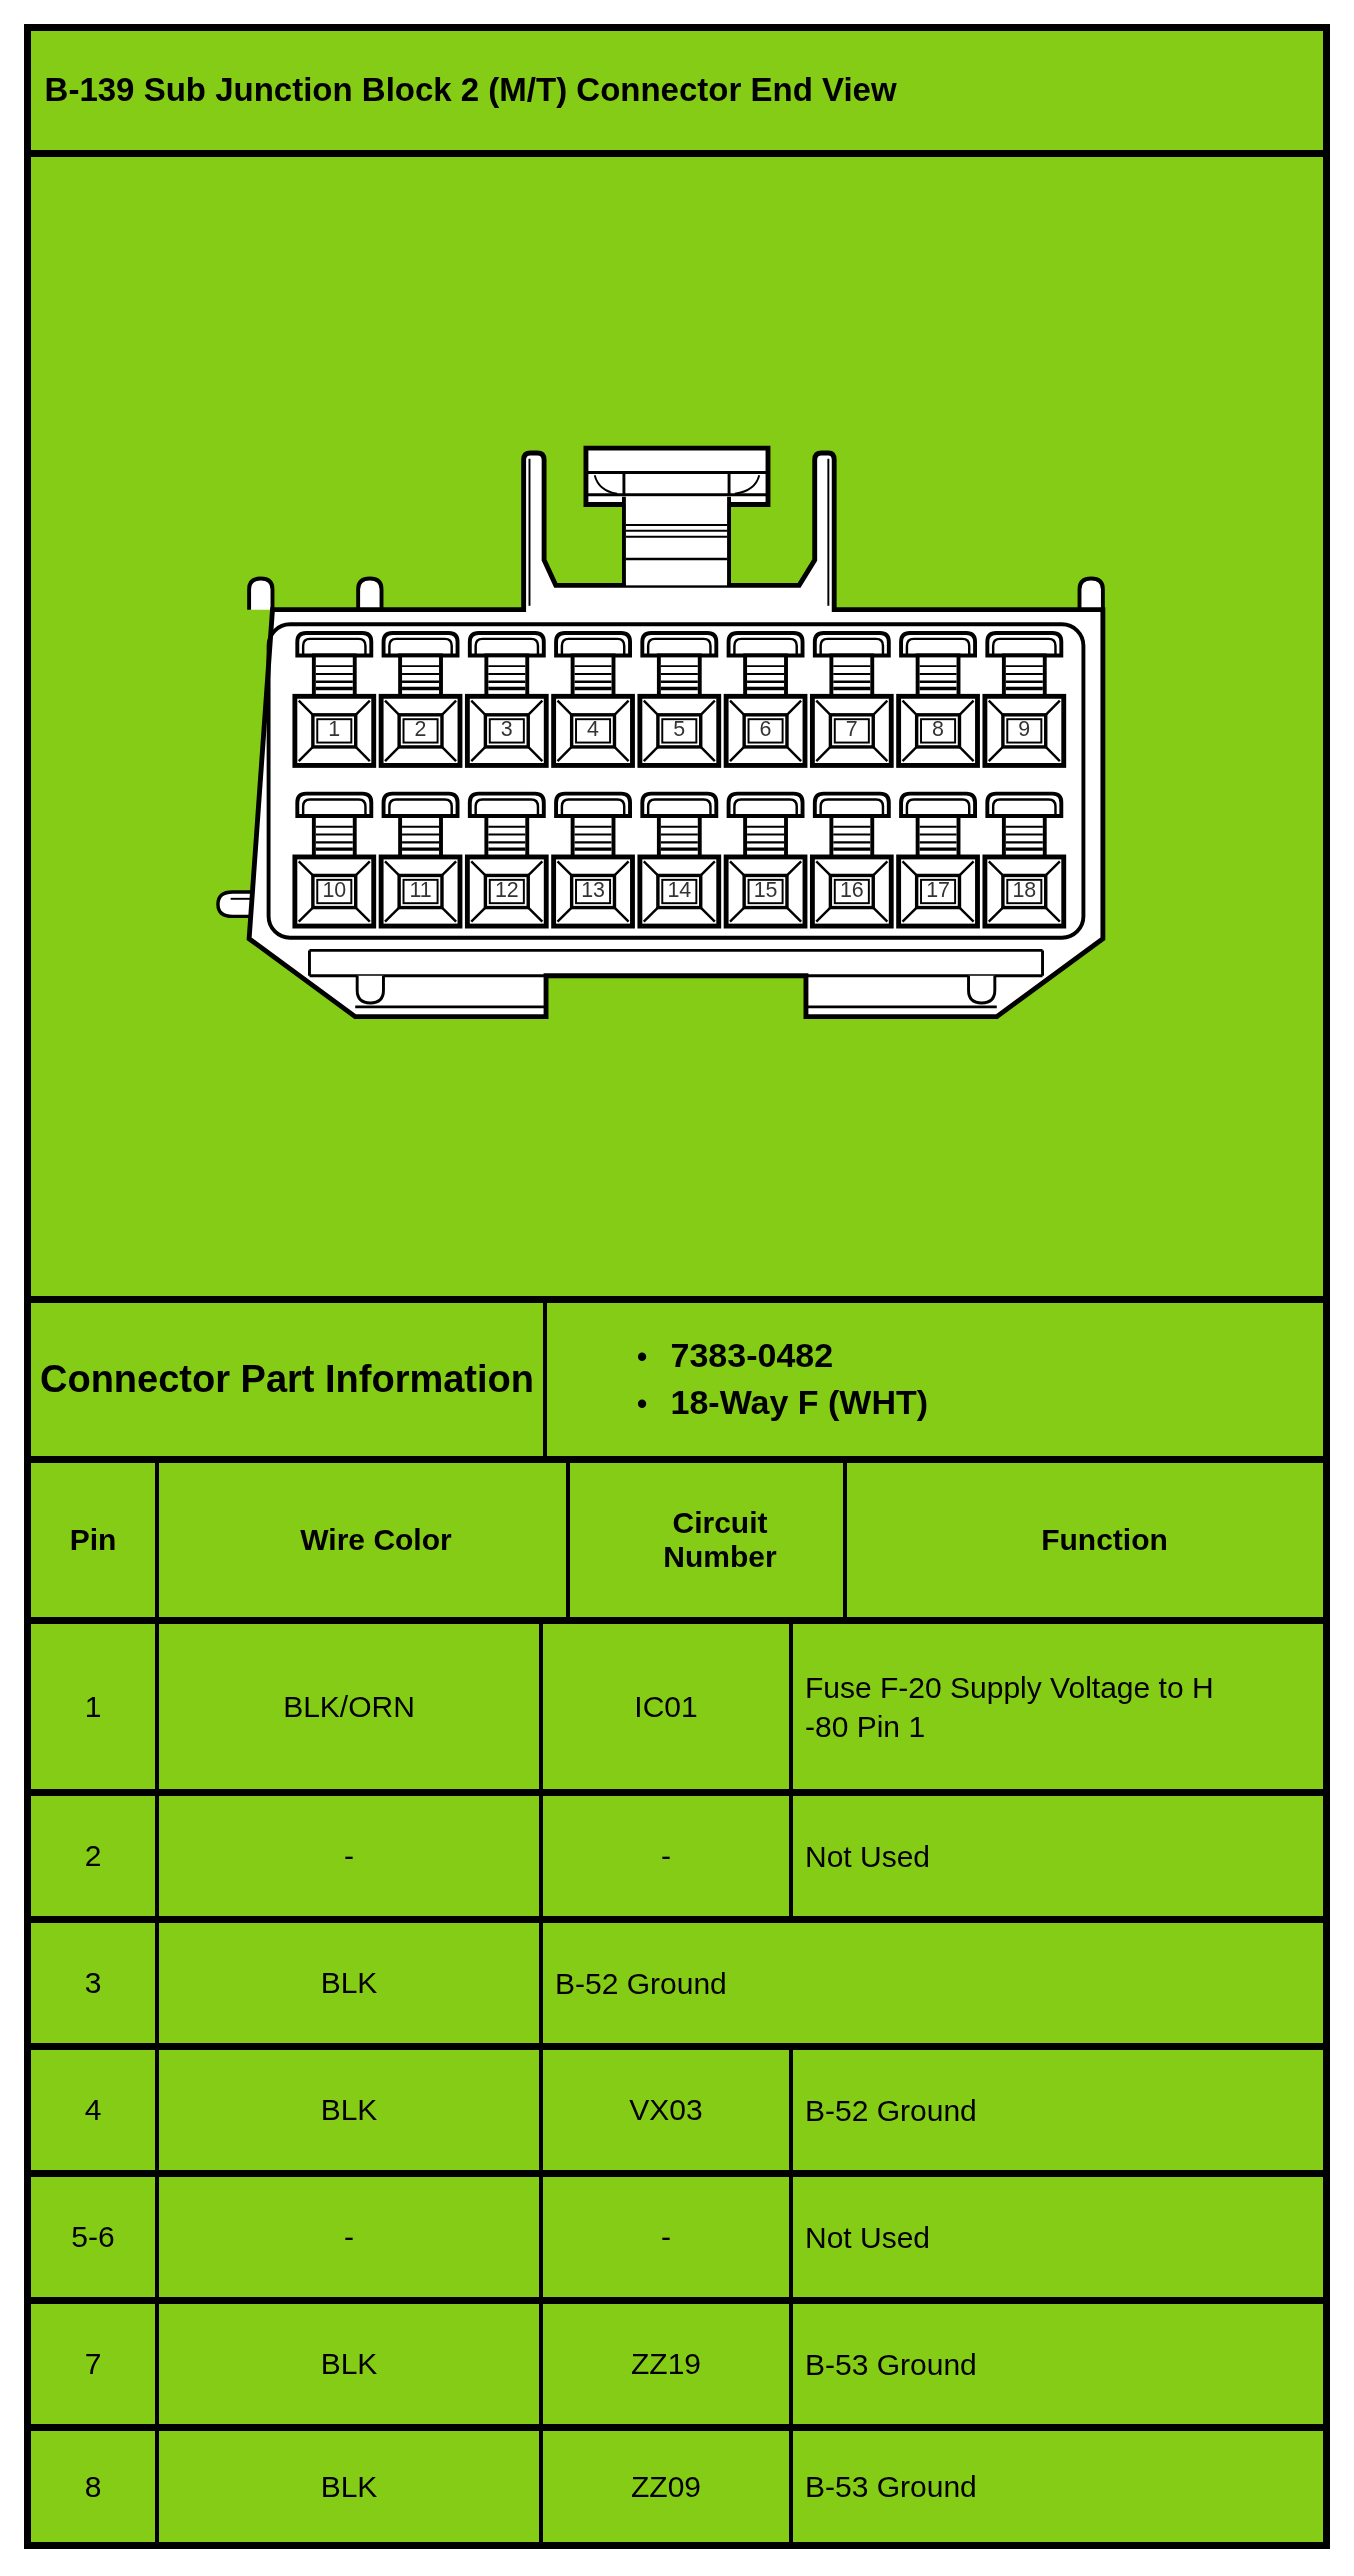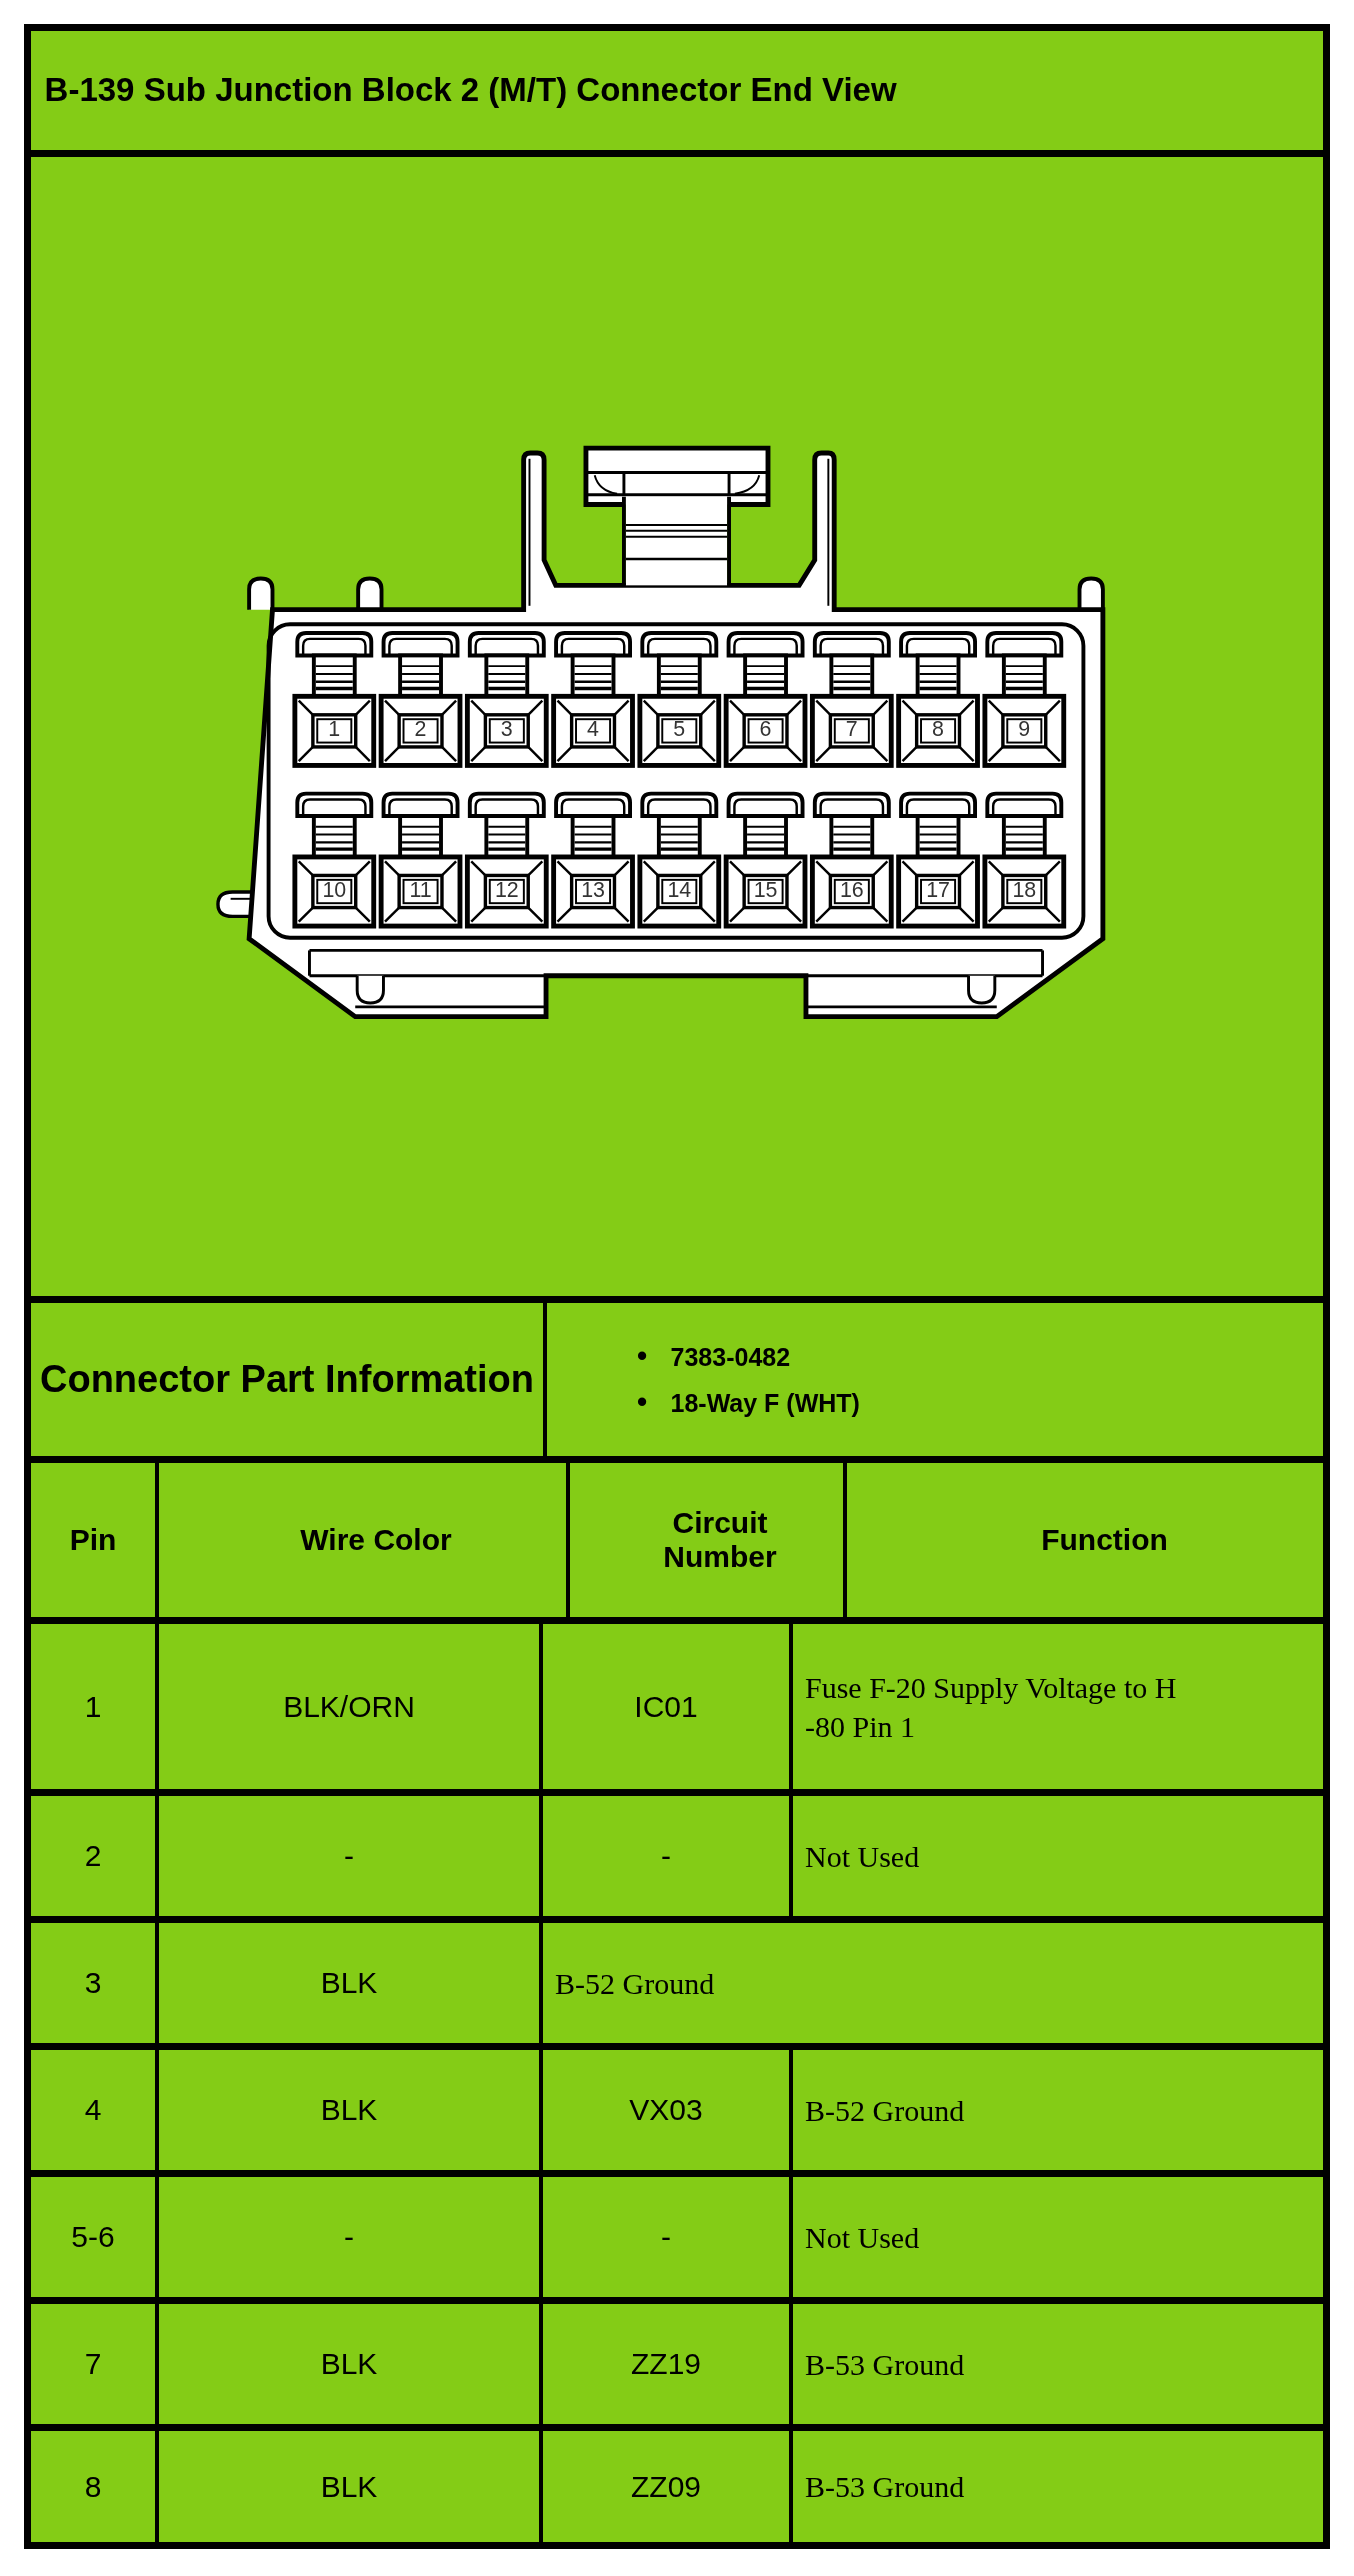--- a/index.html
+++ b/index.html
@@ -18,37 +18,37 @@
   .title-row { height:119px; display:flex; align-items:center; padding-left:13.6px; }
   .title-row h1 { font-size:33px; font-weight:bold; letter-spacing:0; }
 
   .diagram-row { height:1147px; position:relative; }
   .diagram-row svg { display:block; width:1290px; height:1139px; }
 
   .partinfo-row { height:160px; display:flex; }
   .pi-left { width:516px; border-right:4.9px solid #000; display:flex; align-items:center; justify-content:center; }
   .pi-left .pi-label { font-size:38px; font-weight:bold; text-align:center; }
   .pi-right { flex:1; display:flex; flex-direction:column; justify-content:center; padding-left:90px; }
-  .pi-item { display:flex; align-items:baseline; font-size:25px; font-weight:bold; line-height:45px; }
+  .pi-item { display:flex; align-items:baseline; font-size:34px; font-weight:bold; line-height:45px; }
   .pi-item::before { content:"\2022"; font-size:29px; margin-right:23.4px; }
 
   .thead-row { height:161px;gap:27px; }
   .trow { display:flex; }
   .trow > div { display:flex; align-items:center; justify-content:center; }
   .col-pin  { width:128px; border-right:4.9px solid #000; }
   .col-wire { width:384px; border-right:4.9px solid #000; }
   .col-circ { width:250px; border-right:4.9px solid #000; }
   .col-func { flex:1; justify-content:flex-start !important; padding-left:12px; }
   .thead-row { font-weight:bold; font-size:30px; }
   .thead-row .col-circ span { display:inline-block; max-width:156px; text-align:center; }
   .trow { font-size:30px; }
   .row-tall { height:172px; }
   .row-std  { height:127px; }
   .row-last { height:118px; }
-  .func-text { white-space:pre-line; line-height:1.3;font-family:Liberation Serif, serif; }
+  .func-text { white-space:pre-line; line-height:1.3; }
 </style>
 </head>
 <body>
 
 <div class="page">
   <div class="frame">
 
     <div class="sec title-row">
       <h1>B-139 Sub Junction Block 2 (M/T) Connector End View</h1>
     </div>

